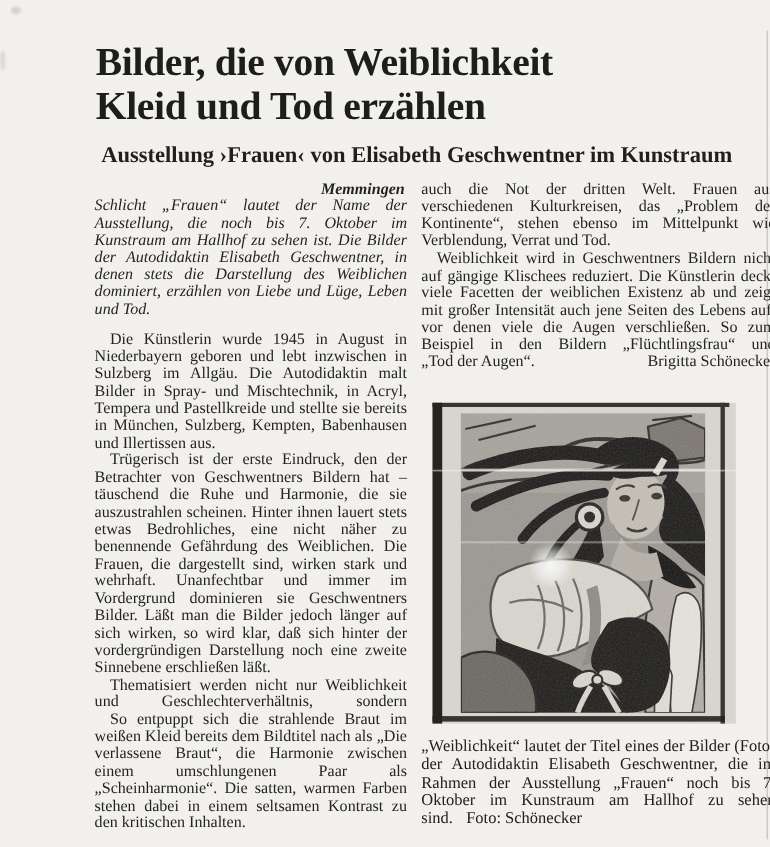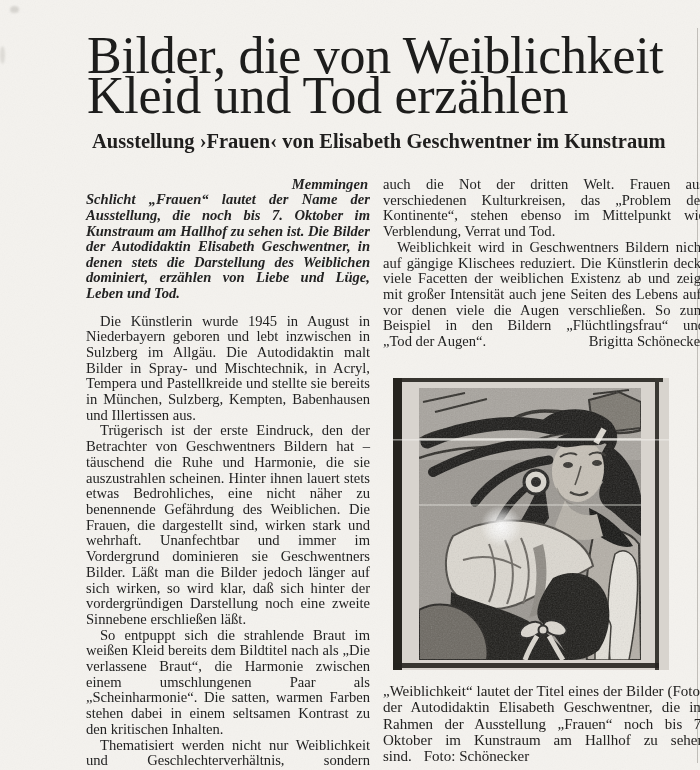--- a/index.html
+++ b/index.html
@@ -5,42 +5,42 @@
   html,body{margin:0;padding:0;}
   body{
     width:700px;height:770px;overflow:hidden;
     background:#f4f2ee;color:#232323;
     font-family:"Liberation Serif", serif;
   }
   .page{position:relative;width:700px;height:770px;overflow:hidden;}
 
   .headline{
     position:absolute;left:87px;top:36px;width:580px;
-    font-size:52px;line-height:40px;font-weight:normal;color:#1d1d1c;
+    font-size:36px;line-height:40px;font-weight:bold;color:#1d1d1c;
     letter-spacing:-0.3px;
   }
   .subheadline{
     position:absolute;left:88px;top:126px;width:600px;
     font-size:20.5px;font-weight:bold;color:#201f1e;white-space:nowrap;
   }
 
   .col{
     position:absolute;top:165px;
     font-size:14.6px;line-height:15.7px;text-align:justify;
-    hyphens:auto;margin-top:12px;-webkit-hyphens:auto;
+    hyphens:auto;-webkit-hyphens:auto;
   }
   .col-left{left:86px;width:284px;}
   .col-right{left:383px;width:322px;}
 
   .dateline{
     text-align:right;font-style:italic;font-weight:bold;
     line-height:15.4px;padding-right:2px;
   }
   .lead{
-    margin:0 0 12px 0;font-style:italic;font-weight:bold;
+    margin:0 0 12px 0;font-style:italic;font-weight:normal;
     line-height:15.6px;
   }
   p.body{margin:0;text-indent:14px;}
   p.cont{text-indent:0;}
   p.fill-last{text-align-last:justify;}
   .sigline{display:flex;justify-content:space-between;line-height:15.7px;}
   .sigline .byline{white-space:nowrap;}
 
   .artwork{
     position:absolute;left:10px;top:201px;width:276px;height:292px;margin:0;padding:0;
@@ -86,22 +86,22 @@
     <span>Kleid und Tod erzählen</span>
   </h1>
 
   <h2 class="subheadline" style="margin:4px;">Ausstellung ›Frauen‹ von Elisabeth Geschwentner im Kunstraum</h2>
 
   <div class="col col-left">
     <div class="dateline">Memmingen</div>
     <p class="lead">Schlicht „Frauen“ lautet der Name der Ausstellung, die noch bis 7. Oktober im Kunstraum am Hallhof zu sehen ist. Die Bilder der Autodidaktin Elisabeth Geschwentner, in denen stets die Darstellung des Weiblichen dominiert,  erzählen von Liebe und Lüge, Leben und Tod.</p>
     <p class="body">Die Künstlerin wurde 1945 in August in Niederbayern geboren und lebt inzwischen in Sulzberg im Allgäu. Die Autodidaktin malt Bilder in Spray- und Mischtechnik, in Acryl, Tempera und Pastellkreide und stellte sie bereits in München, Sulzberg, Kempten, Babenhausen und Illertissen aus.</p>
     <p class="body">Trügerisch ist der erste Eindruck, den der Betrachter von Geschwentners Bildern hat – täuschend die Ruhe und Harmonie, die sie auszustrahlen scheinen. Hinter ihnen lauert stets etwas Bedrohliches, eine nicht näher zu benennende Gefährdung des Weiblichen. Die Frauen, die dargestellt sind, wirken stark und wehrhaft. Unanfechtbar und immer im Vordergrund dominieren sie Geschwentners Bilder. Läßt man die Bilder jedoch länger auf sich wirken, so wird klar, daß sich hinter der vordergründigen Darstellung noch eine zweite Sinnebene erschließen läßt.</p>
+    <p class="body fill-last">Thematisiert werden nicht nur Weiblichkeit und Geschlechterverhältnis, sondern</p>
     <p class="body">So entpuppt sich die strahlende Braut im weißen Kleid bereits dem Bildtitel nach als „Die verlassene Braut“, die Harmonie zwischen einem umschlungenen Paar als „Scheinharmonie“. Die satten, warmen Farben stehen dabei in einem seltsamen Kontrast zu den kritischen Inhalten.</p>
-    <p class="body fill-last">Thematisiert werden nicht nur Weiblichkeit und Geschlechterverhältnis, sondern</p>
   </div>
 
   <div class="col col-right">
     <p class="body cont">auch die Not der dritten Welt. Frauen aus verschiedenen Kulturkreisen, das „Problem der Kontinente“, stehen ebenso im Mittelpunkt wie Verblendung, Verrat und Tod.</p>
     <p class="body fill-last">Weiblichkeit wird in Geschwentners Bildern nicht auf gängige Klischees reduziert. Die Künstlerin deckt viele Facetten der weiblichen Existenz ab und zeigt mit großer Intensität auch jene Seiten des Lebens auf, vor denen viele die Augen verschließen. So zum Beispiel in den Bildern „Flüchtlingsfrau“ und</p>
     <div class="sigline">
       <span>„Tod der Augen“.</span>
       <span class="byline">Brigitta Schönecker</span>
     </div>
 

